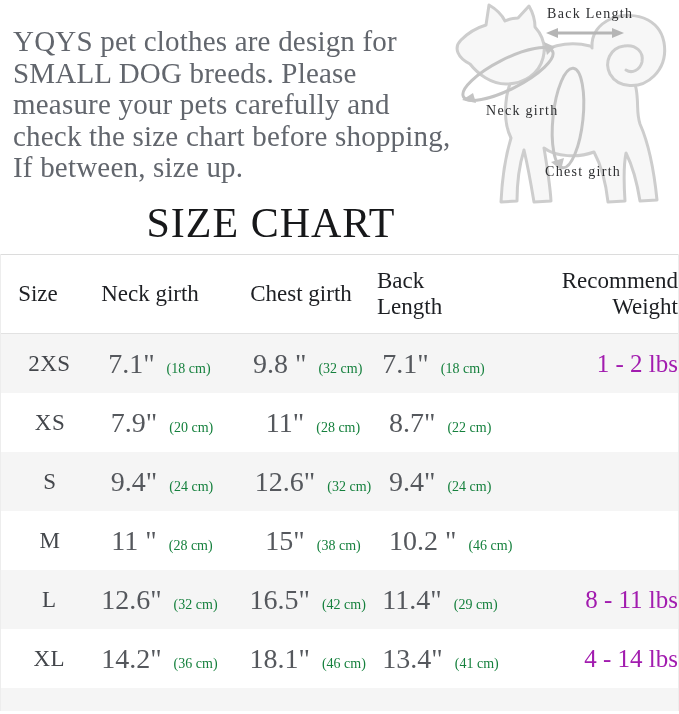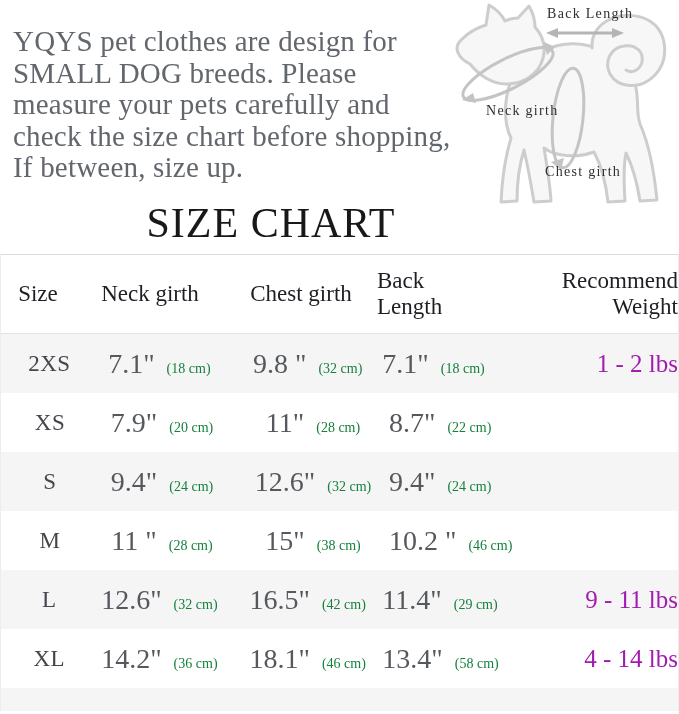--- a/index.html
+++ b/index.html
@@ -167,35 +167,35 @@
       <span class="cm">(32 cm)</span>
     </div>
     <div class="c-chest">
       <span class="in">16.5"</span>
       <span class="cm">(42 cm)</span>
     </div>
     <div class="c-back">
       <span class="in">11.4"</span>
       <span class="cm">(29 cm)</span>
     </div>
-    <div class="c-weight weight-val">9 - 11 lbs</div>
+    <div class="c-weight weight-val">8 - 11 lbs</div>
   </div>
         <div class="trow">
     <div class="c-size size-val">XL</div>
     <div class="c-neck">
       <span class="in">14.2"</span>
       <span class="cm">(36 cm)</span>
     </div>
     <div class="c-chest">
       <span class="in">18.1"</span>
       <span class="cm">(46 cm)</span>
     </div>
     <div class="c-back">
       <span class="in">13.4"</span>
-      <span class="cm">(58 cm)</span>
+      <span class="cm">(41 cm)</span>
     </div>
     <div class="c-weight weight-val">4 - 14 lbs</div>
   </div>
       </div>
   </div>
 
   <div class="bottom-strip"></div>
 </div>
 
 </body></html>

